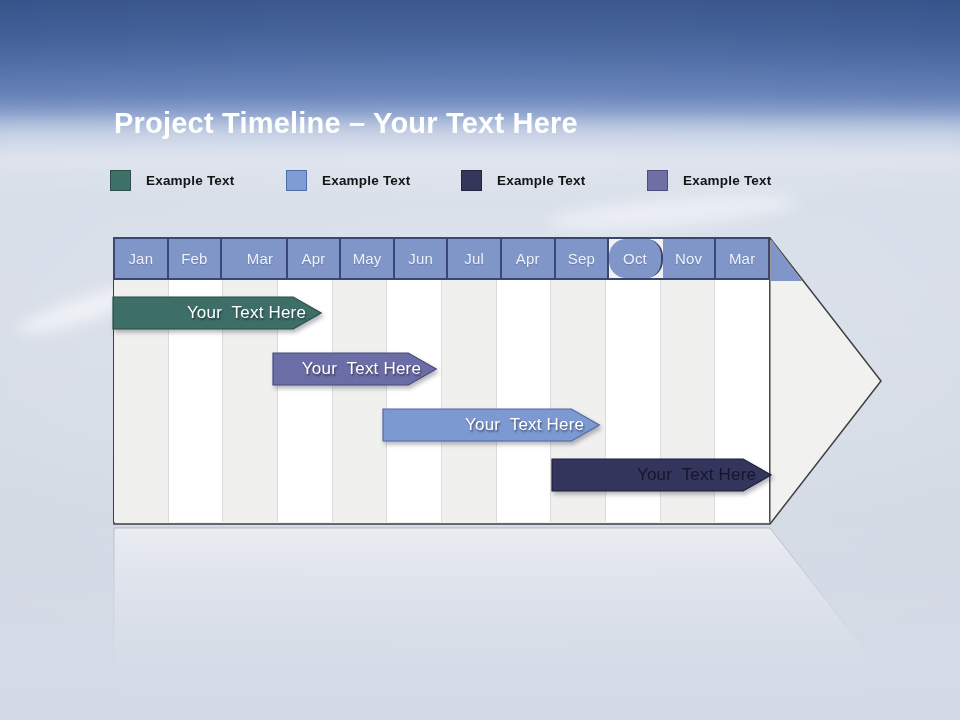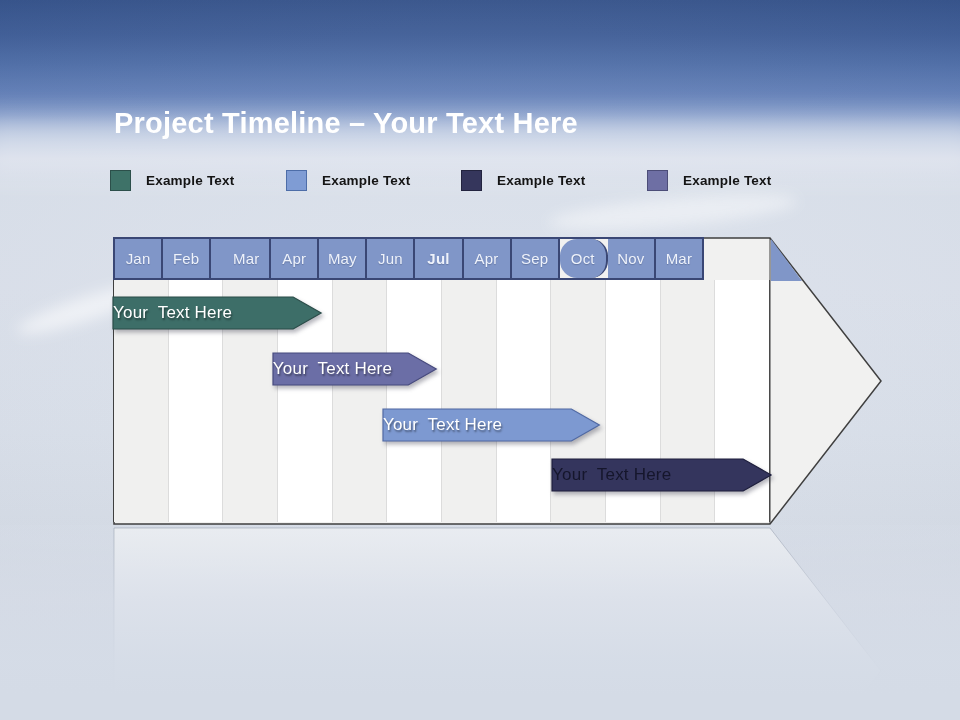--- a/index.html
+++ b/index.html
@@ -29,28 +29,28 @@
   .refl-fade{position:absolute;left:0;top:525px;width:960px;height:200px;
     background:linear-gradient(180deg, rgba(216,222,233,0.25) 0%, rgba(215,221,232,0.78) 38%, rgba(213,220,231,0.97) 68%, #d4dbe6 85%);}
 
   .arrow-svg{position:absolute;left:113px;top:237px;overflow:visible;}
 
   .table-body{position:absolute;left:113px;top:280px;width:657px;height:242px;box-sizing:border-box;
     border-left:1px solid #3f3f3f;border-right:1px solid #4a4a4a;display:flex;}
   .month-col{flex:1;box-sizing:border-box;border-right:1px solid #dcdcdc;}
   .month-col:last-child{border-right:none;}
 
-  .month-header{position:absolute;left:113px;top:237px;width:591px;height:43px;box-sizing:border-box;
+  .month-header{position:absolute;left:113px;top:237px;width:657px;height:43px;box-sizing:border-box;
     border:2px solid #3a4775;display:flex;}
   .month-cell{flex:1;box-sizing:border-box;border-right:2px solid #3a4775;display:flex;align-items:center;justify-content:center;
     font-size:15px;color:#eef2fb;text-shadow:0 1px 1px rgba(20,30,60,0.25);letter-spacing:.2px;}
   .month-cell:last-child{border-right:none;}
 
   .bar-svg{position:absolute;overflow:visible;filter:drop-shadow(2px 3px 2px rgba(60,60,80,0.38));}
-  .bar-label{position:absolute;font-size:17px;letter-spacing:.2px;text-align:left;white-space:pre;pointer-events:none;}
+  .bar-label{position:absolute;font-size:17px;letter-spacing:.2px;text-align:right;white-space:pre;pointer-events:none;margin-left:12px;}
   .bar-label.light{text-shadow:1px 2px 2px rgba(0,0,0,0.45);}
 </style>
 </head>
 <body>
 
 <div class="slide">
   <div class="vignette"></div>
   <div class="haze"></div>
   <div class="wisp wisp1"></div>
   <div class="wisp wisp2"></div>
@@ -80,21 +80,21 @@
       <div class="month-col" style="background: rgb(240, 240, 239);"></div>
       <div class="month-col" style="background: rgb(255, 255, 255);"></div>
     </div>
   <div class="month-header" id="months">
       <div class="month-cell" style="background: rgb(128, 150, 200);">Jan</div>
       <div class="month-cell" style="background: rgb(128, 150, 200);">Feb</div>
       <div class="month-cell" style="background: rgb(128, 150, 200); padding-left: 12px;">Mar</div>
       <div class="month-cell" style="background: rgb(128, 150, 200);">Apr</div>
       <div class="month-cell" style="background: rgb(128, 150, 200);">May</div>
       <div class="month-cell" style="background: rgb(128, 150, 200);">Jun</div>
-      <div class="month-cell" style="background: rgb(128, 150, 200); font-weight: bold;">Jul</div>
+      <div class="month-cell" style="background: rgb(128, 150, 200);">Jul</div>
       <div class="month-cell" style="background: rgb(128, 150, 200);">Apr</div>
       <div class="month-cell" style="background: rgb(128, 150, 200);">Sep</div>
       <div class="month-cell" style="background: rgb(128, 150, 200); border-radius: 17px;">Oct</div>
       <div class="month-cell" style="background: rgb(128, 150, 200);">Nov</div>
       <div class="month-cell" style="background: rgb(128, 150, 200);">Mar</div>
     </div>
   <div id="bars">
       <svg class="bar-svg" width="213.14499999999998" height="36" style="left: 112px; top: 296px;">
         <polygon points="1,1 181.14499999999998,1 209.14499999999998,17 181.14499999999998,33 1,33" fill="#3d6e68" stroke="#2b4d49" stroke-width="1.2"></polygon>
       </svg>

